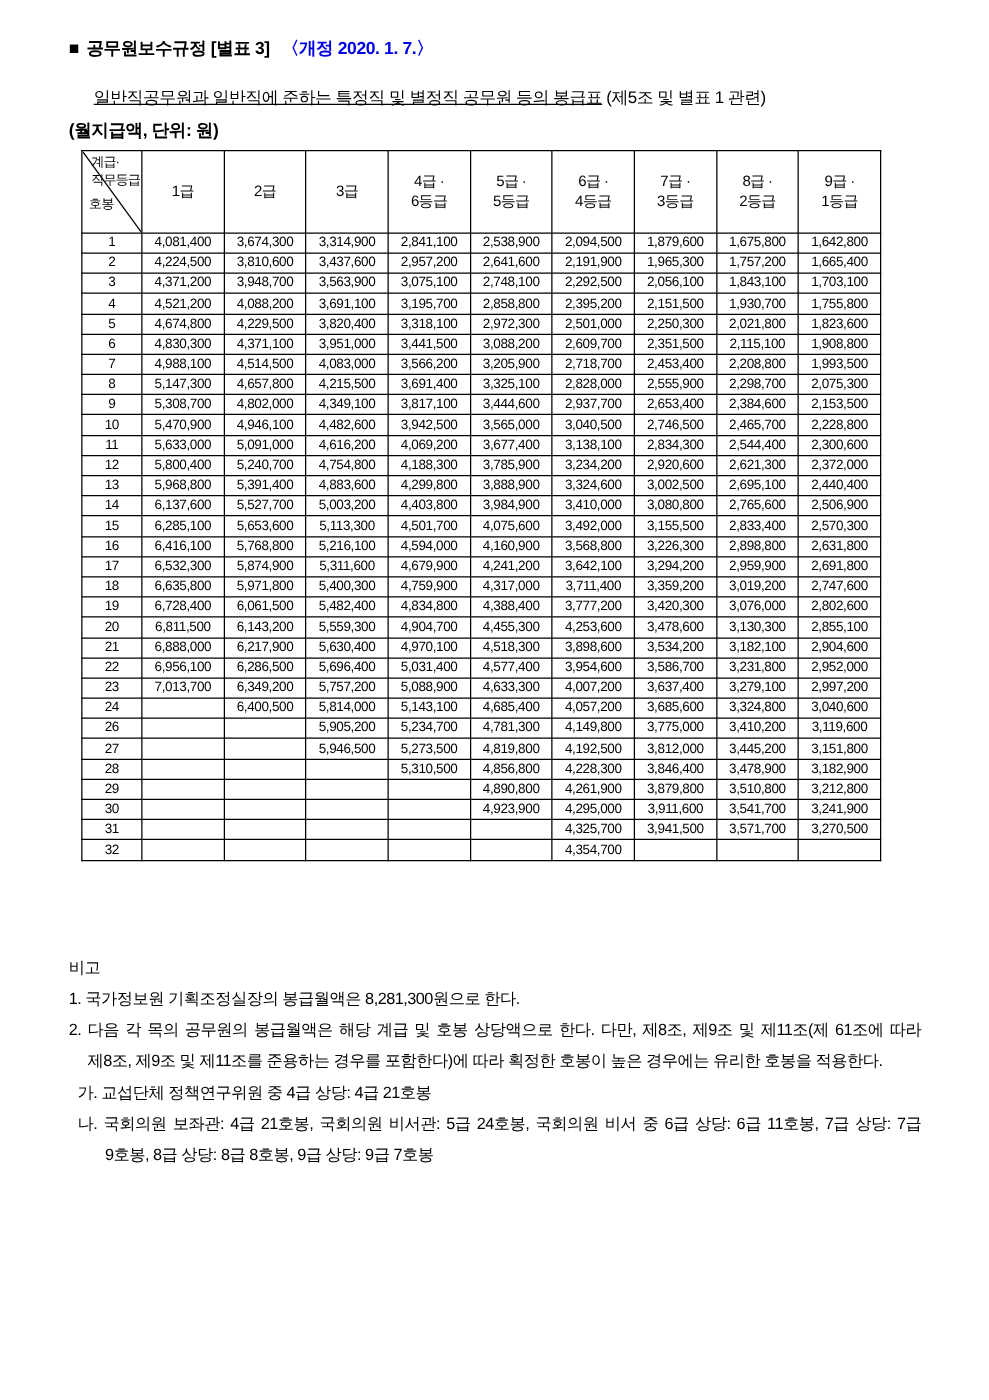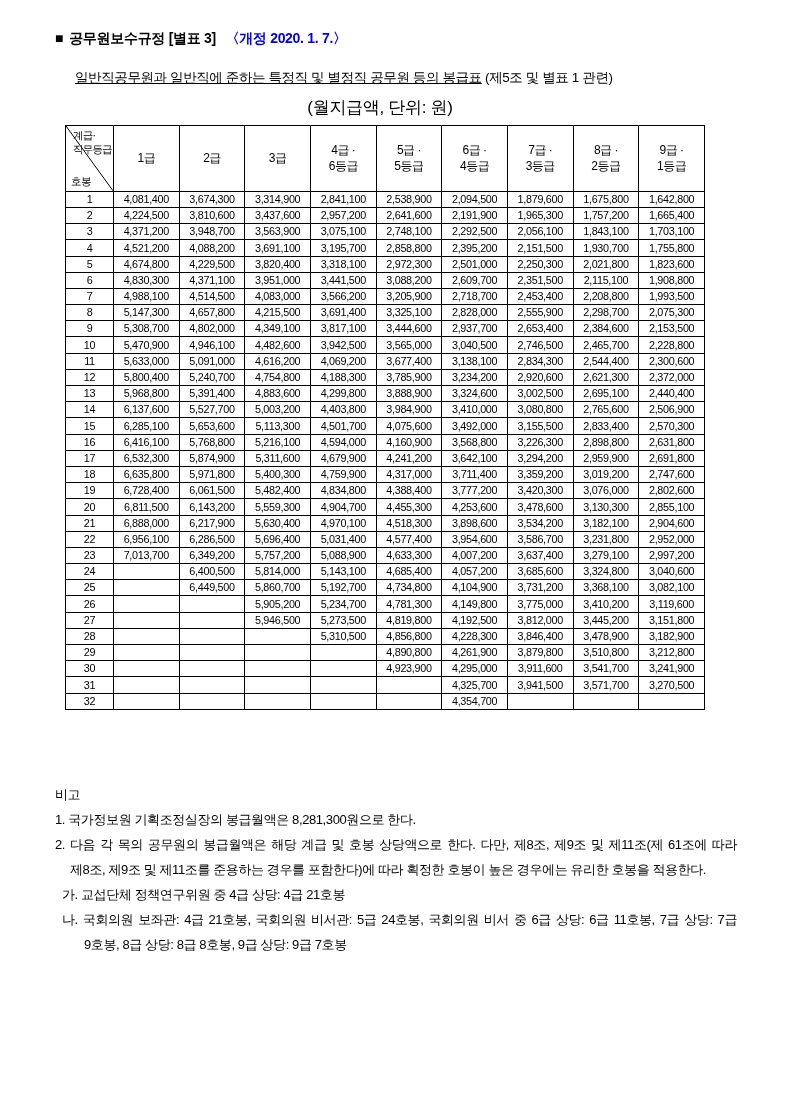--- a/index.html
+++ b/index.html
@@ -30,23 +30,23 @@
     margin-top: 21px;
     margin-left: 20px;
     font-size: 13.5px;
     font-weight: normal;
     letter-spacing: -0.4px;
     white-space: nowrap;
   }
   .doc-subtitle .main { text-decoration: underline; }
   .unit-note {
     margin-top: 9px;
-    font-size: 17px;
-    font-weight: normal;
-    text-align: center;
+    font-size: 14px;
+    font-weight: bold;
+    text-align: left;
     letter-spacing: -0.3px;
   }
   table.salary {
     margin-top: 6px;
     margin-left: 10px;
     width: 640px;
     border-collapse: collapse;
     table-layout: fixed;
   }
   table.salary th, table.salary td {
@@ -71,21 +71,21 @@
     line-height: 1;
   }
   th.corner { position: relative; padding: 0; }
   th.corner svg { position: absolute; top: 0; left: 0; width: 100%; height: 100%; display: block; }
   .corner-top {
     position: absolute; top: 3px; left: 7px;
     font-size: 10.5px; text-align: left; line-height: 1.3;
     white-space: pre-line; letter-spacing: -0.8px;
   }
   .corner-bottom {
-    position: absolute; bottom: 3px; left: 5px;
+    position: absolute; bottom: 16px; left: 5px;
     font-size: 10.5px; letter-spacing: -0.5px;
   }
   .notes {
     margin-top: 72px;
     width: 682px;
     font-size: 13px;
     line-height: 25px;
     letter-spacing: -0.4px;
     word-break: keep-all;
   }
@@ -433,32 +433,20 @@
           <td>6,400,500</td>
           <td>5,814,000</td>
           <td>5,143,100</td>
           <td>4,685,400</td>
           <td>4,057,200</td>
           <td>3,685,600</td>
           <td>3,324,800</td>
           <td>3,040,600</td>
         </tr>
         <tr>
-          <td>25</td>
-          <td></td>
-          <td>6,449,500</td>
-          <td>5,860,700</td>
-          <td>5,192,700</td>
-          <td>4,734,800</td>
-          <td>4,104,900</td>
-          <td>3,731,200</td>
-          <td>3,368,100</td>
-          <td>3,082,100</td>
-        </tr>
-        <tr>
           <td>26</td>
           <td></td>
           <td></td>
           <td>5,905,200</td>
           <td>5,234,700</td>
           <td>4,781,300</td>
           <td>4,149,800</td>
           <td>3,775,000</td>
           <td>3,410,200</td>
           <td>3,119,600</td>

